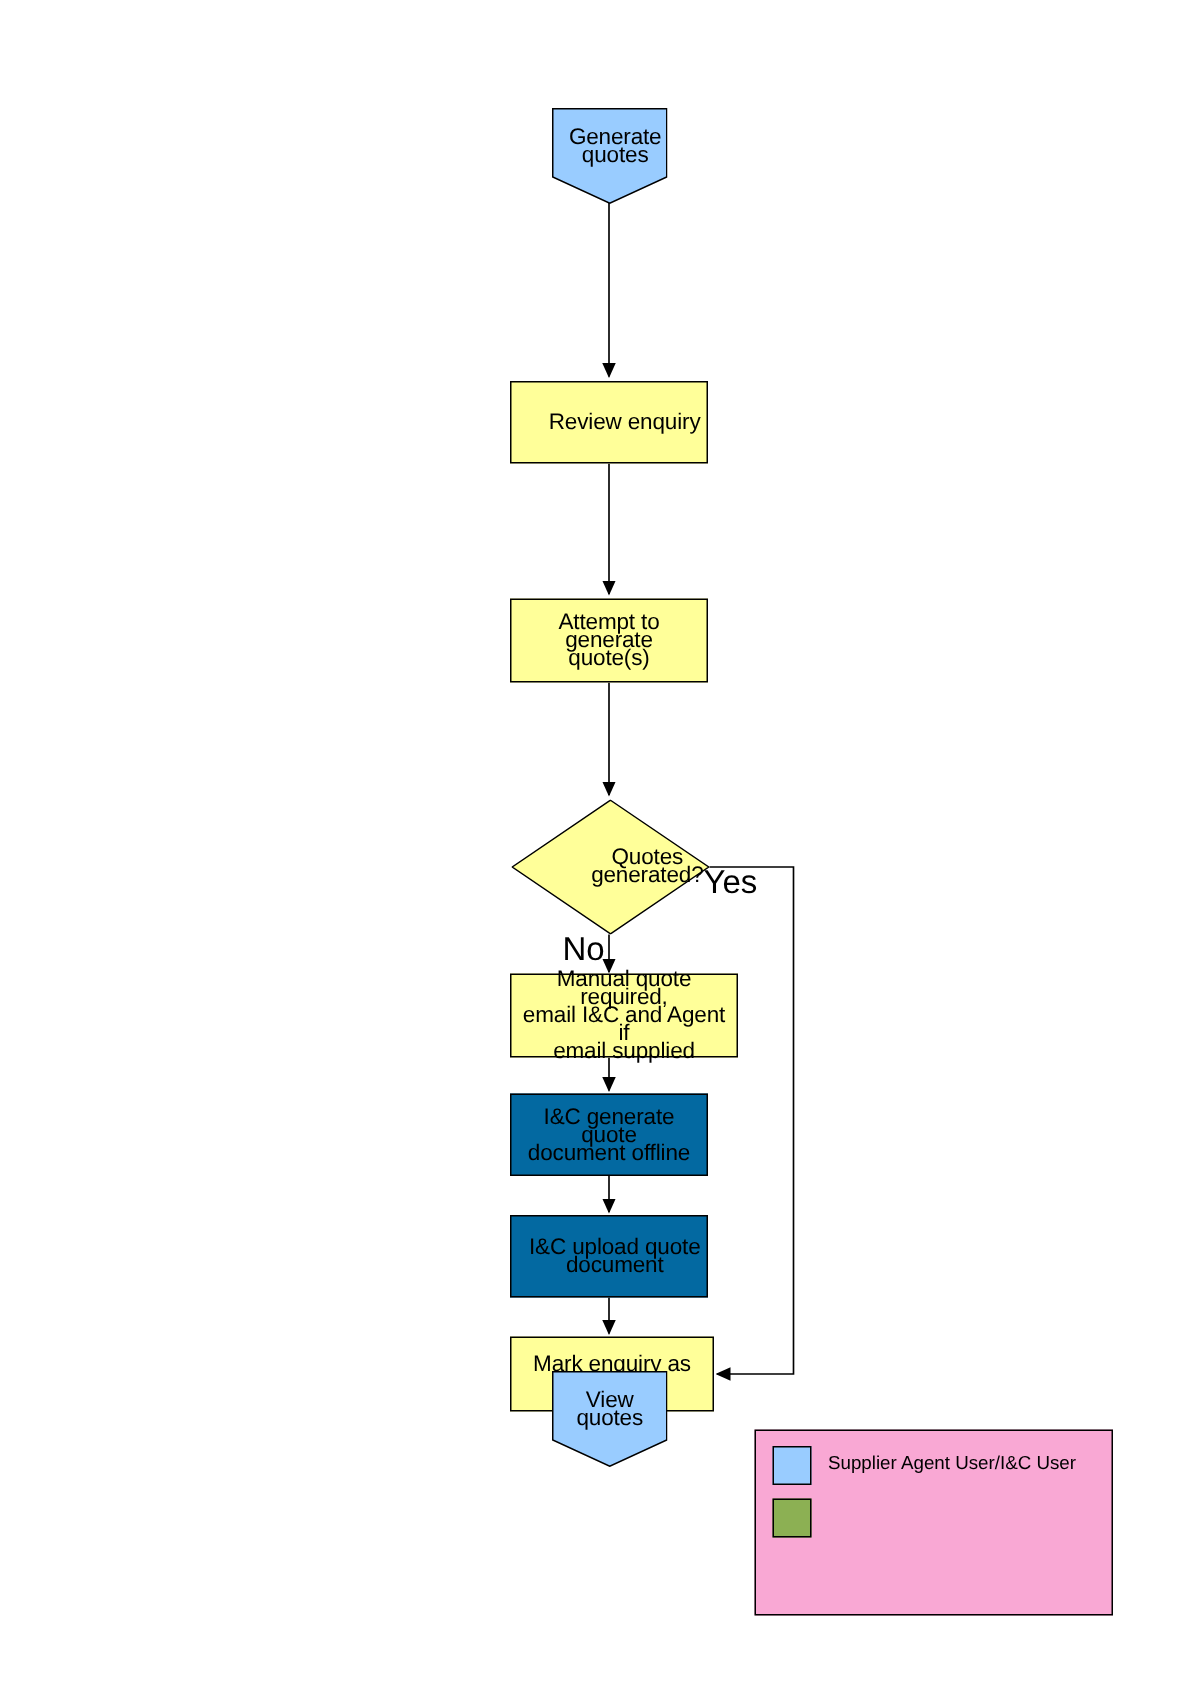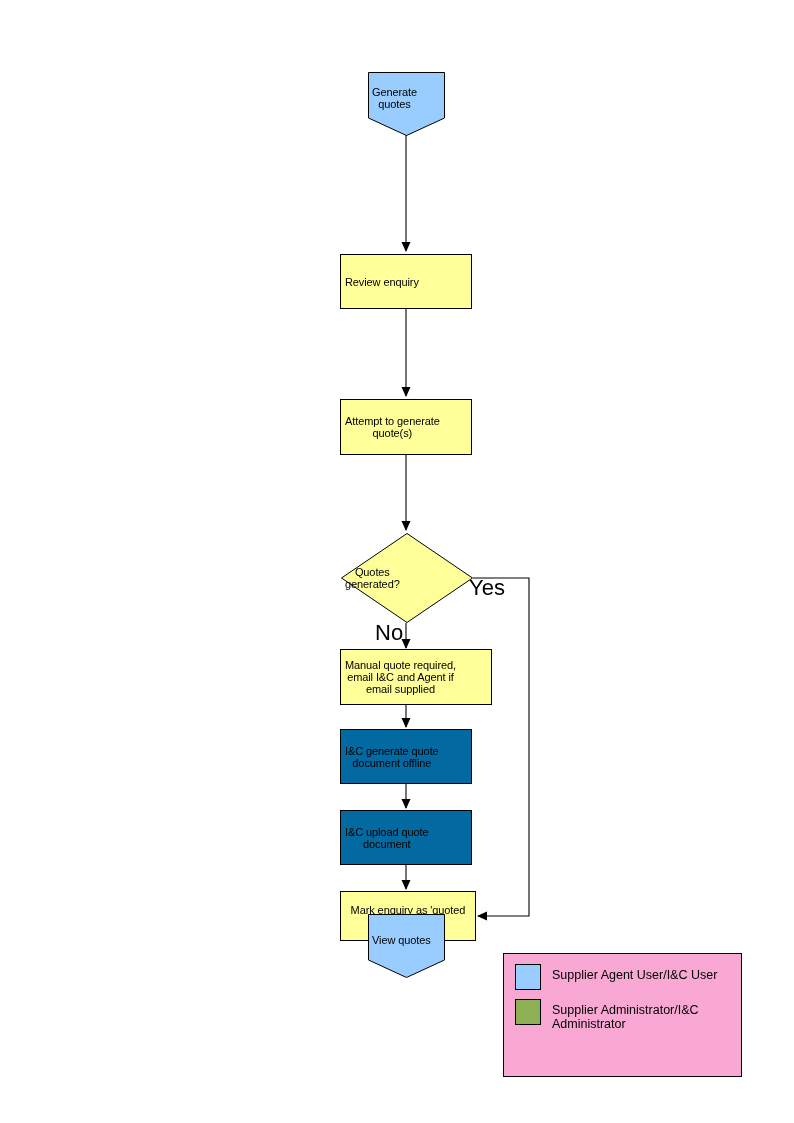--- a/index.html
+++ b/index.html
@@ -20,24 +20,24 @@
     left: 0;
     top: 0;
     width: 794px;
     height: 1123px;
   }
   .node {
     position: absolute;
     box-sizing: border-box;
     display: flex;
     align-items: center;
-    justify-content: flex-start;
+    justify-content: flex-end;
     text-align: center;
     font-family: "Liberation Sans", sans-serif;
-    font-size: 11px;
+    font-size: 15px;
     line-height: 12px;
     color: #000000;
     letter-spacing: -0.1px;
   }
   .node.rect {
     border: 1px solid #000000;
   }
   .node.fill-blue  { background: #0369a1; }
   .node.fill-yellow{ background: #ffff99; }
 
@@ -211,15 +211,14 @@
   <span class="node-label">View quotes</span>
 </div>
 
 <div id="legend">
   <div class="legend-row">
     <span class="legend-swatch blue"></span>
     <span class="legend-text">Supplier Agent User/I&amp;C User</span>
   </div>
   <div class="legend-row">
     <span class="legend-swatch green"></span>
-    <span class="legend-text">Supplier Administrator/I&amp;C Administrator</span>
   </div>
 </div>
 
 </body></html>

